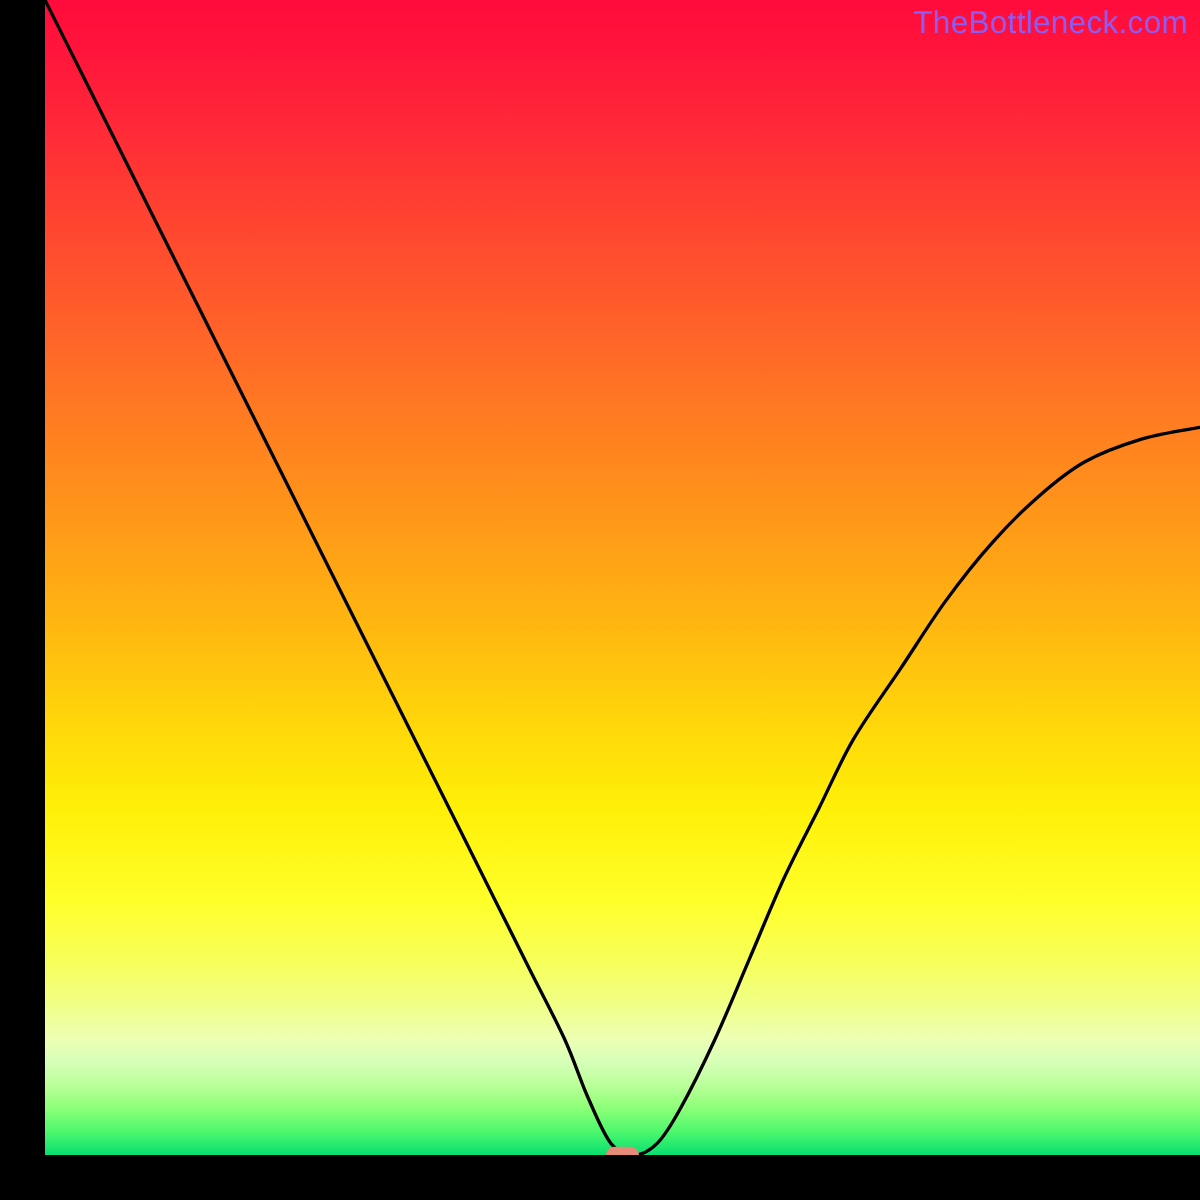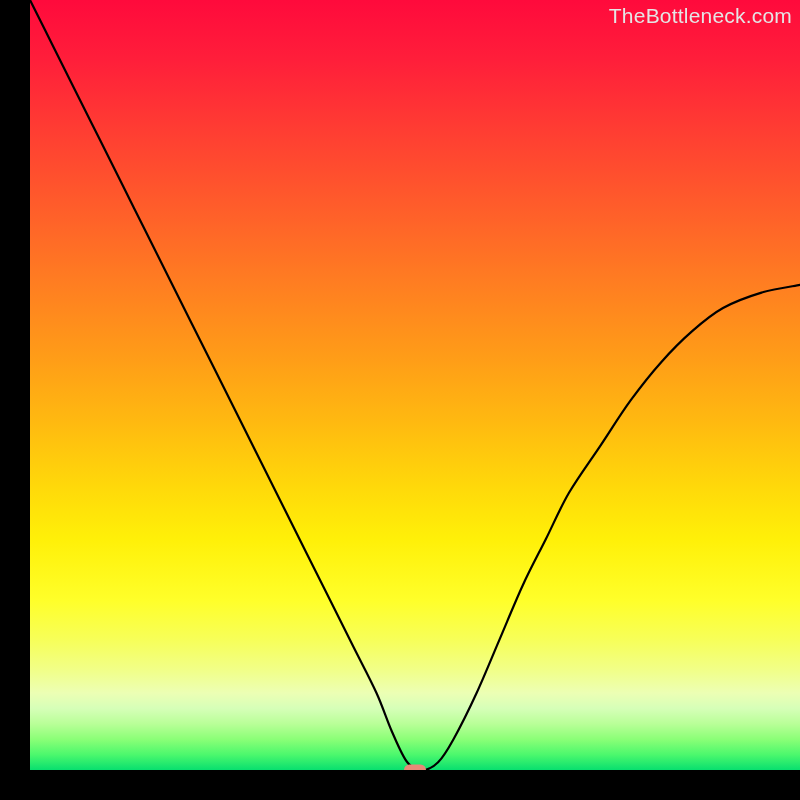--- a/index.html
+++ b/index.html
@@ -69,21 +69,21 @@
     width: 22px;
     height: 11px;
     border-radius: 6px;
     background: #e78a78;
     transform: translate(-50%, -50%);
   }
   .watermark {
     position: absolute;
     top: 4px;
     right: 8px;
-    color: #e5e5e5;
+    color: #8b5cf6;
     font-size: 21px;
     letter-spacing: 0.2px;
     user-select: none;
   }
 </style>
 </head>
 <body>
 
 <div class="stage">
 

